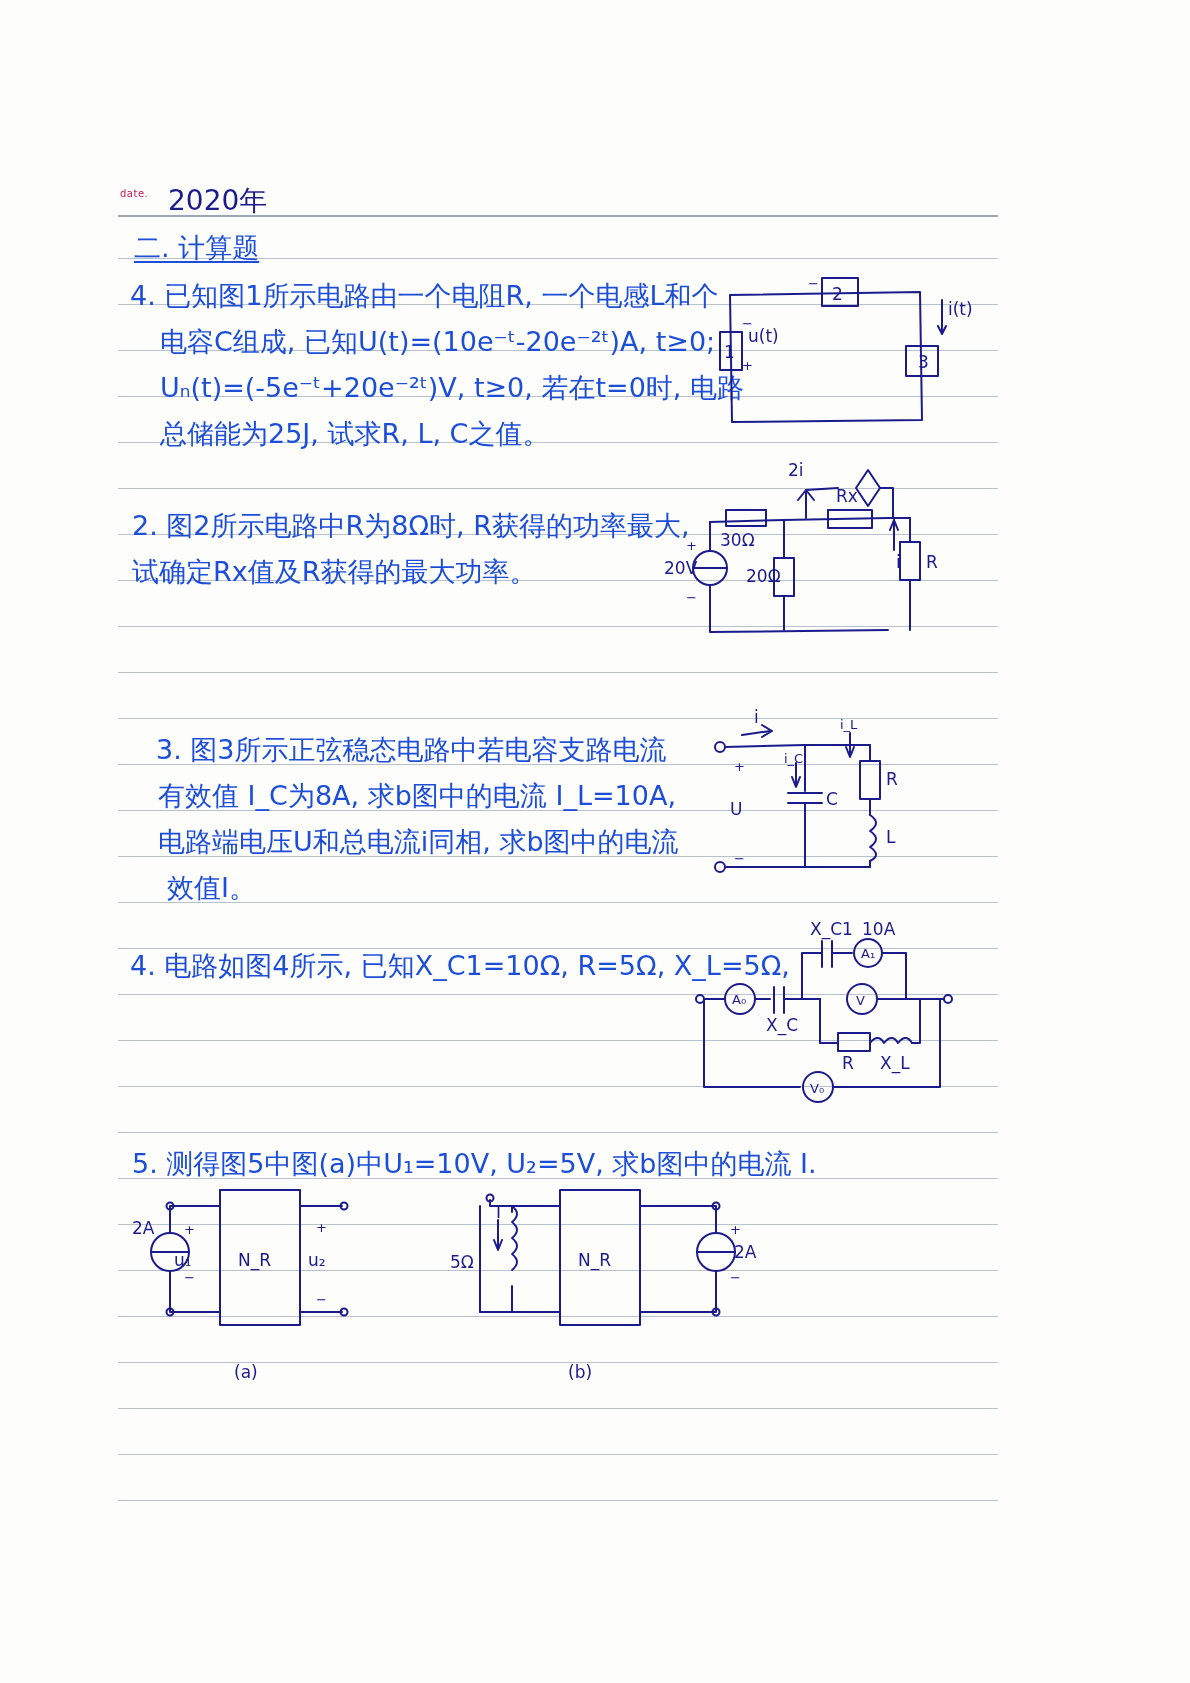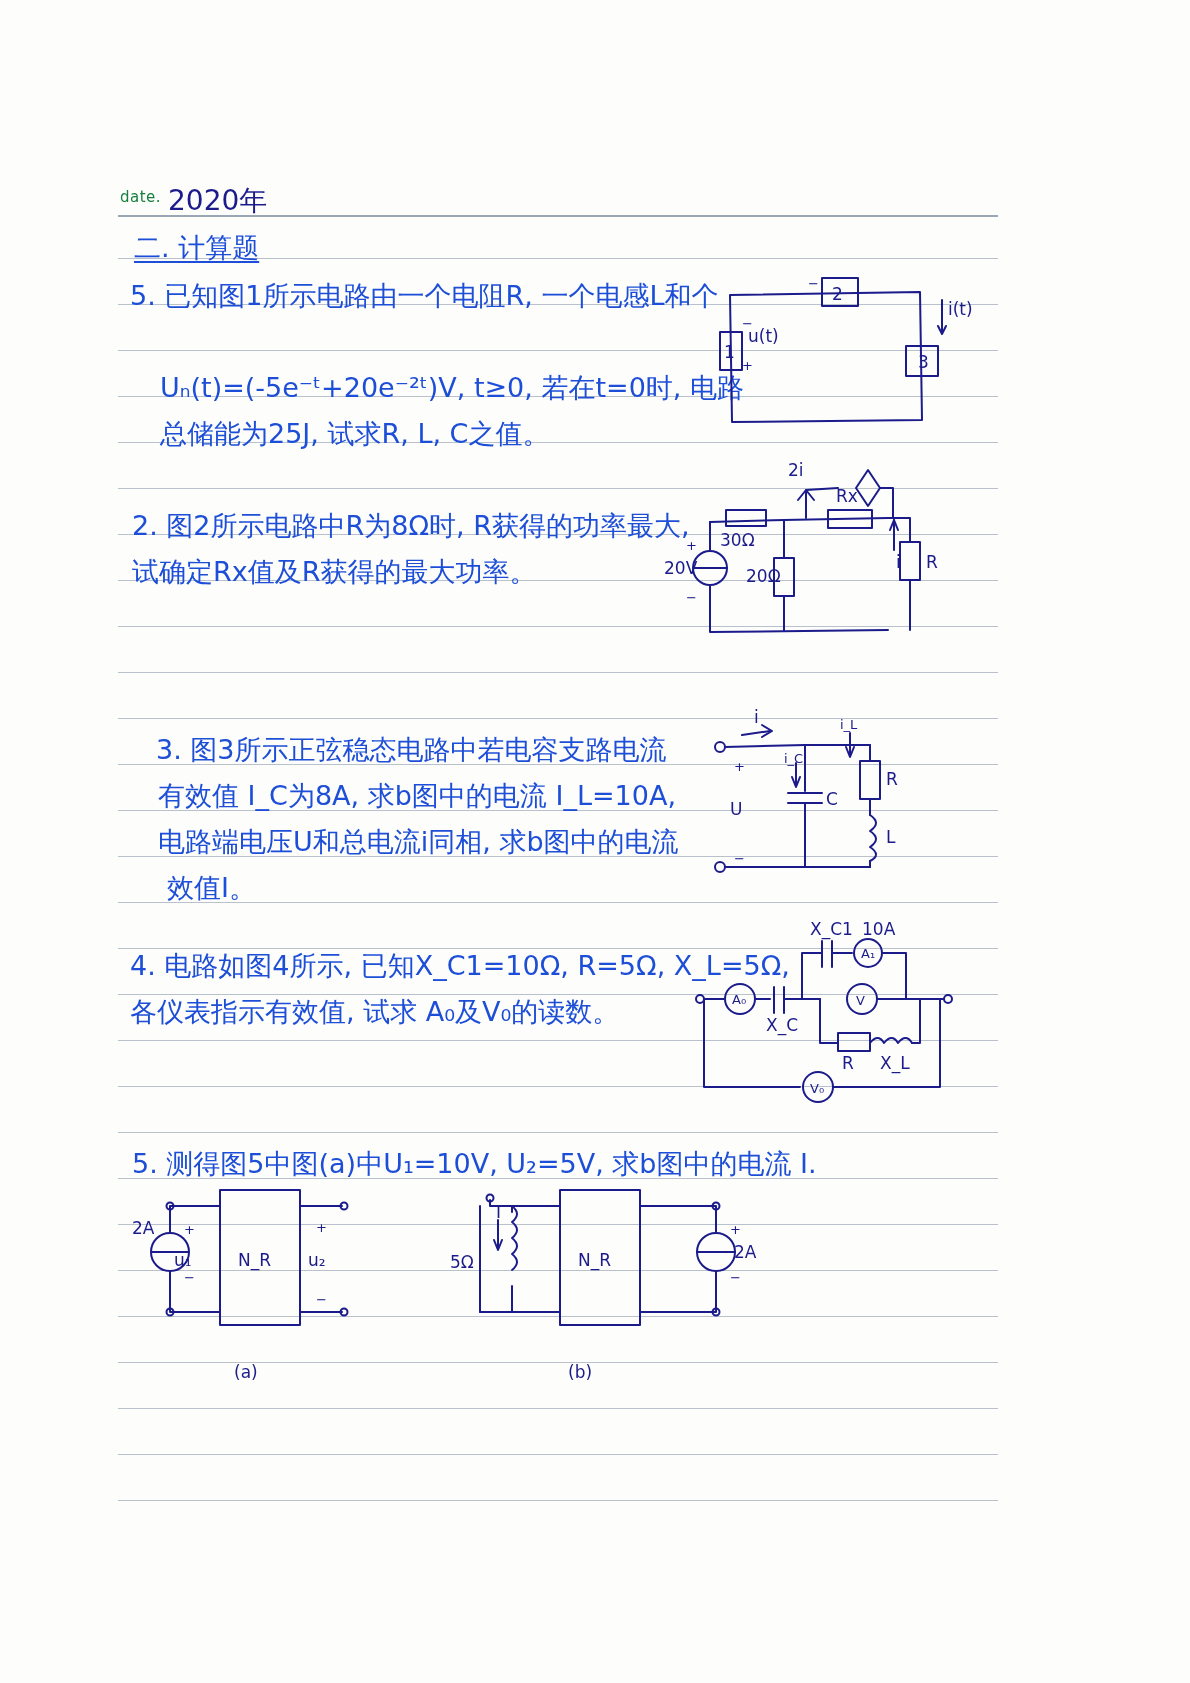--- a/index.html
+++ b/index.html
@@ -40,22 +40,22 @@
     left: 118px;
     top: 215px;
     width: 880px;
     height: 2px;
     background: #9aa7b4;
   }
   .date-label {
     position: absolute;
     left: 120px;
     top: 188px;
-    font-size: 15px;
-    color: #15803d;
+    font-size: 10px;
+    color: #be185d;
     letter-spacing: 0.5px;
     font-family: "DejaVu Sans", sans-serif;
   }
   .hand {
     position: absolute;
     font-family: "DejaVu Sans", sans-serif;
     color: #1d4ed8;
     white-space: nowrap;
   }
   .big {
@@ -127,21 +127,22 @@
     <div class="rule" style="top:1454px"></div>
     <div class="rule" style="top:1500px"></div>
   </div>
 
   <div class="date-line"></div>
   <span class="date-label">date.</span>
   <span class="date-val">2020年</span>
 
   <span class="hand big u-line" style="left:134px; top:230px;">二. 计算题</span>
 
-  <span class="hand big" style="left:130px; top:278px;">5. 已知图1所示电路由一个电阻R, 一个电感L和个</span>
+  <span class="hand big" style="left:130px; top:278px;">4. 已知图1所示电路由一个电阻R, 一个电感L和个</span>
+  <span class="hand big" style="left:160px; top:324px;">电容C组成, 已知U(t)=(10e⁻ᵗ-20e⁻²ᵗ)A, t≥0;</span>
   <span class="hand big" style="left:160px; top:370px;">Uₙ(t)=(-5e⁻ᵗ+20e⁻²ᵗ)V, t≥0, 若在t=0时, 电路</span>
   <span class="hand big" style="left:160px; top:416px;">总储能为25J, 试求R, L, C之值。</span>
 
   <svg class="fig" style="left:710px; top:270px;" width="280" height="170" viewBox="0 0 280 170">
 
     <path d="M20 25 L210 22 L212 150 L22 152 Z"></path>
 
     <rect x="10" y="62" width="22" height="38"></rect>
 
     <rect x="112" y="8" width="36" height="28"></rect>
@@ -238,21 +239,20 @@
     <path d="M170 100 q12 8 0 16 q12 8 0 16 q12 8 0 14"></path>
     <path d="M170 146 L170 152"></path>
     <text x="186" y="70">R</text>
     <text x="186" y="128">L</text>
     <path d="M150 18 L150 40"></path>
     <path d="M146 32 L150 42 L154 32"></path>
     <text x="140" y="14" class="small">i_L</text>
   </svg>
 
   <span class="hand big" style="left:130px; top:948px;">4. 电路如图4所示, 已知X_C1=10Ω, R=5Ω, X_L=5Ω,</span>
-  <span class="hand big" style="left:130px; top:994px;">各仪表指示有效值, 试求 A₀及V₀的读数。</span>
 
   <svg class="fig" style="left:690px; top:925px;" width="270" height="180" viewBox="0 0 270 180">
 
     <circle cx="10" cy="74" r="4"></circle>
     <circle cx="258" cy="74" r="4"></circle>
 
     <path d="M14 74 L34 74"></path>
 
     <circle cx="50" cy="74" r="15"></circle>
     <text x="42" y="79" class="small">A₀</text>

